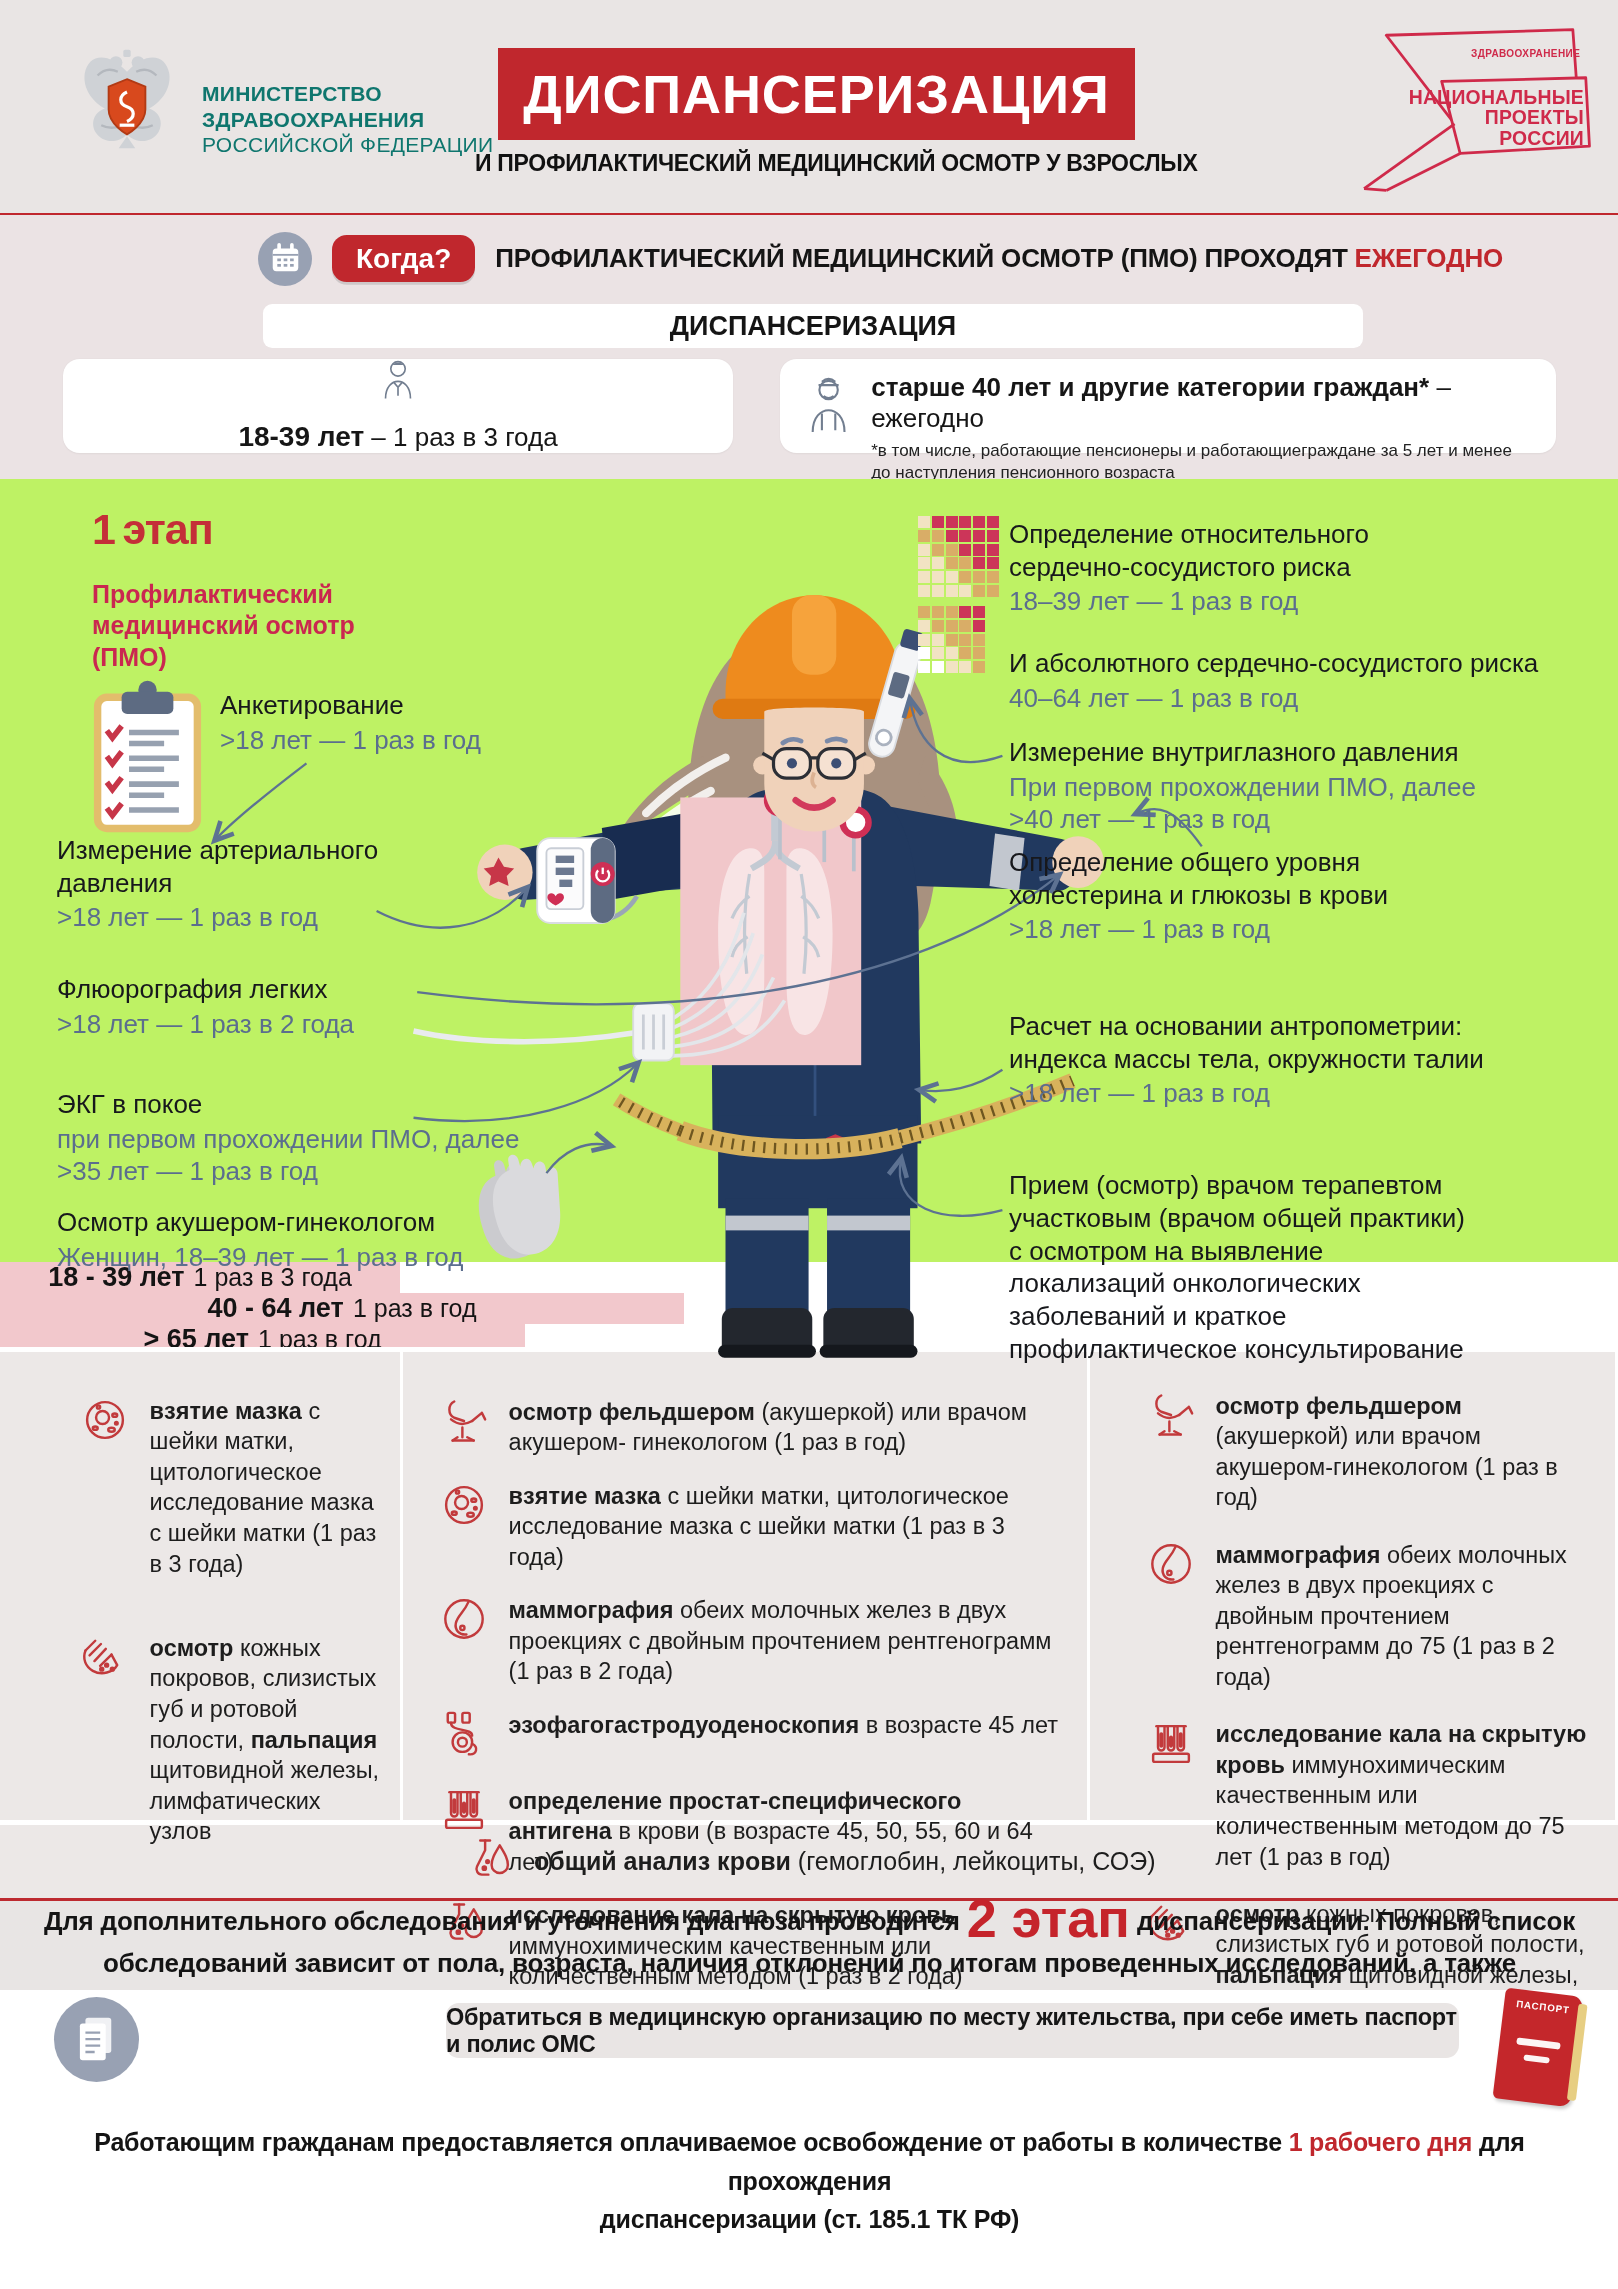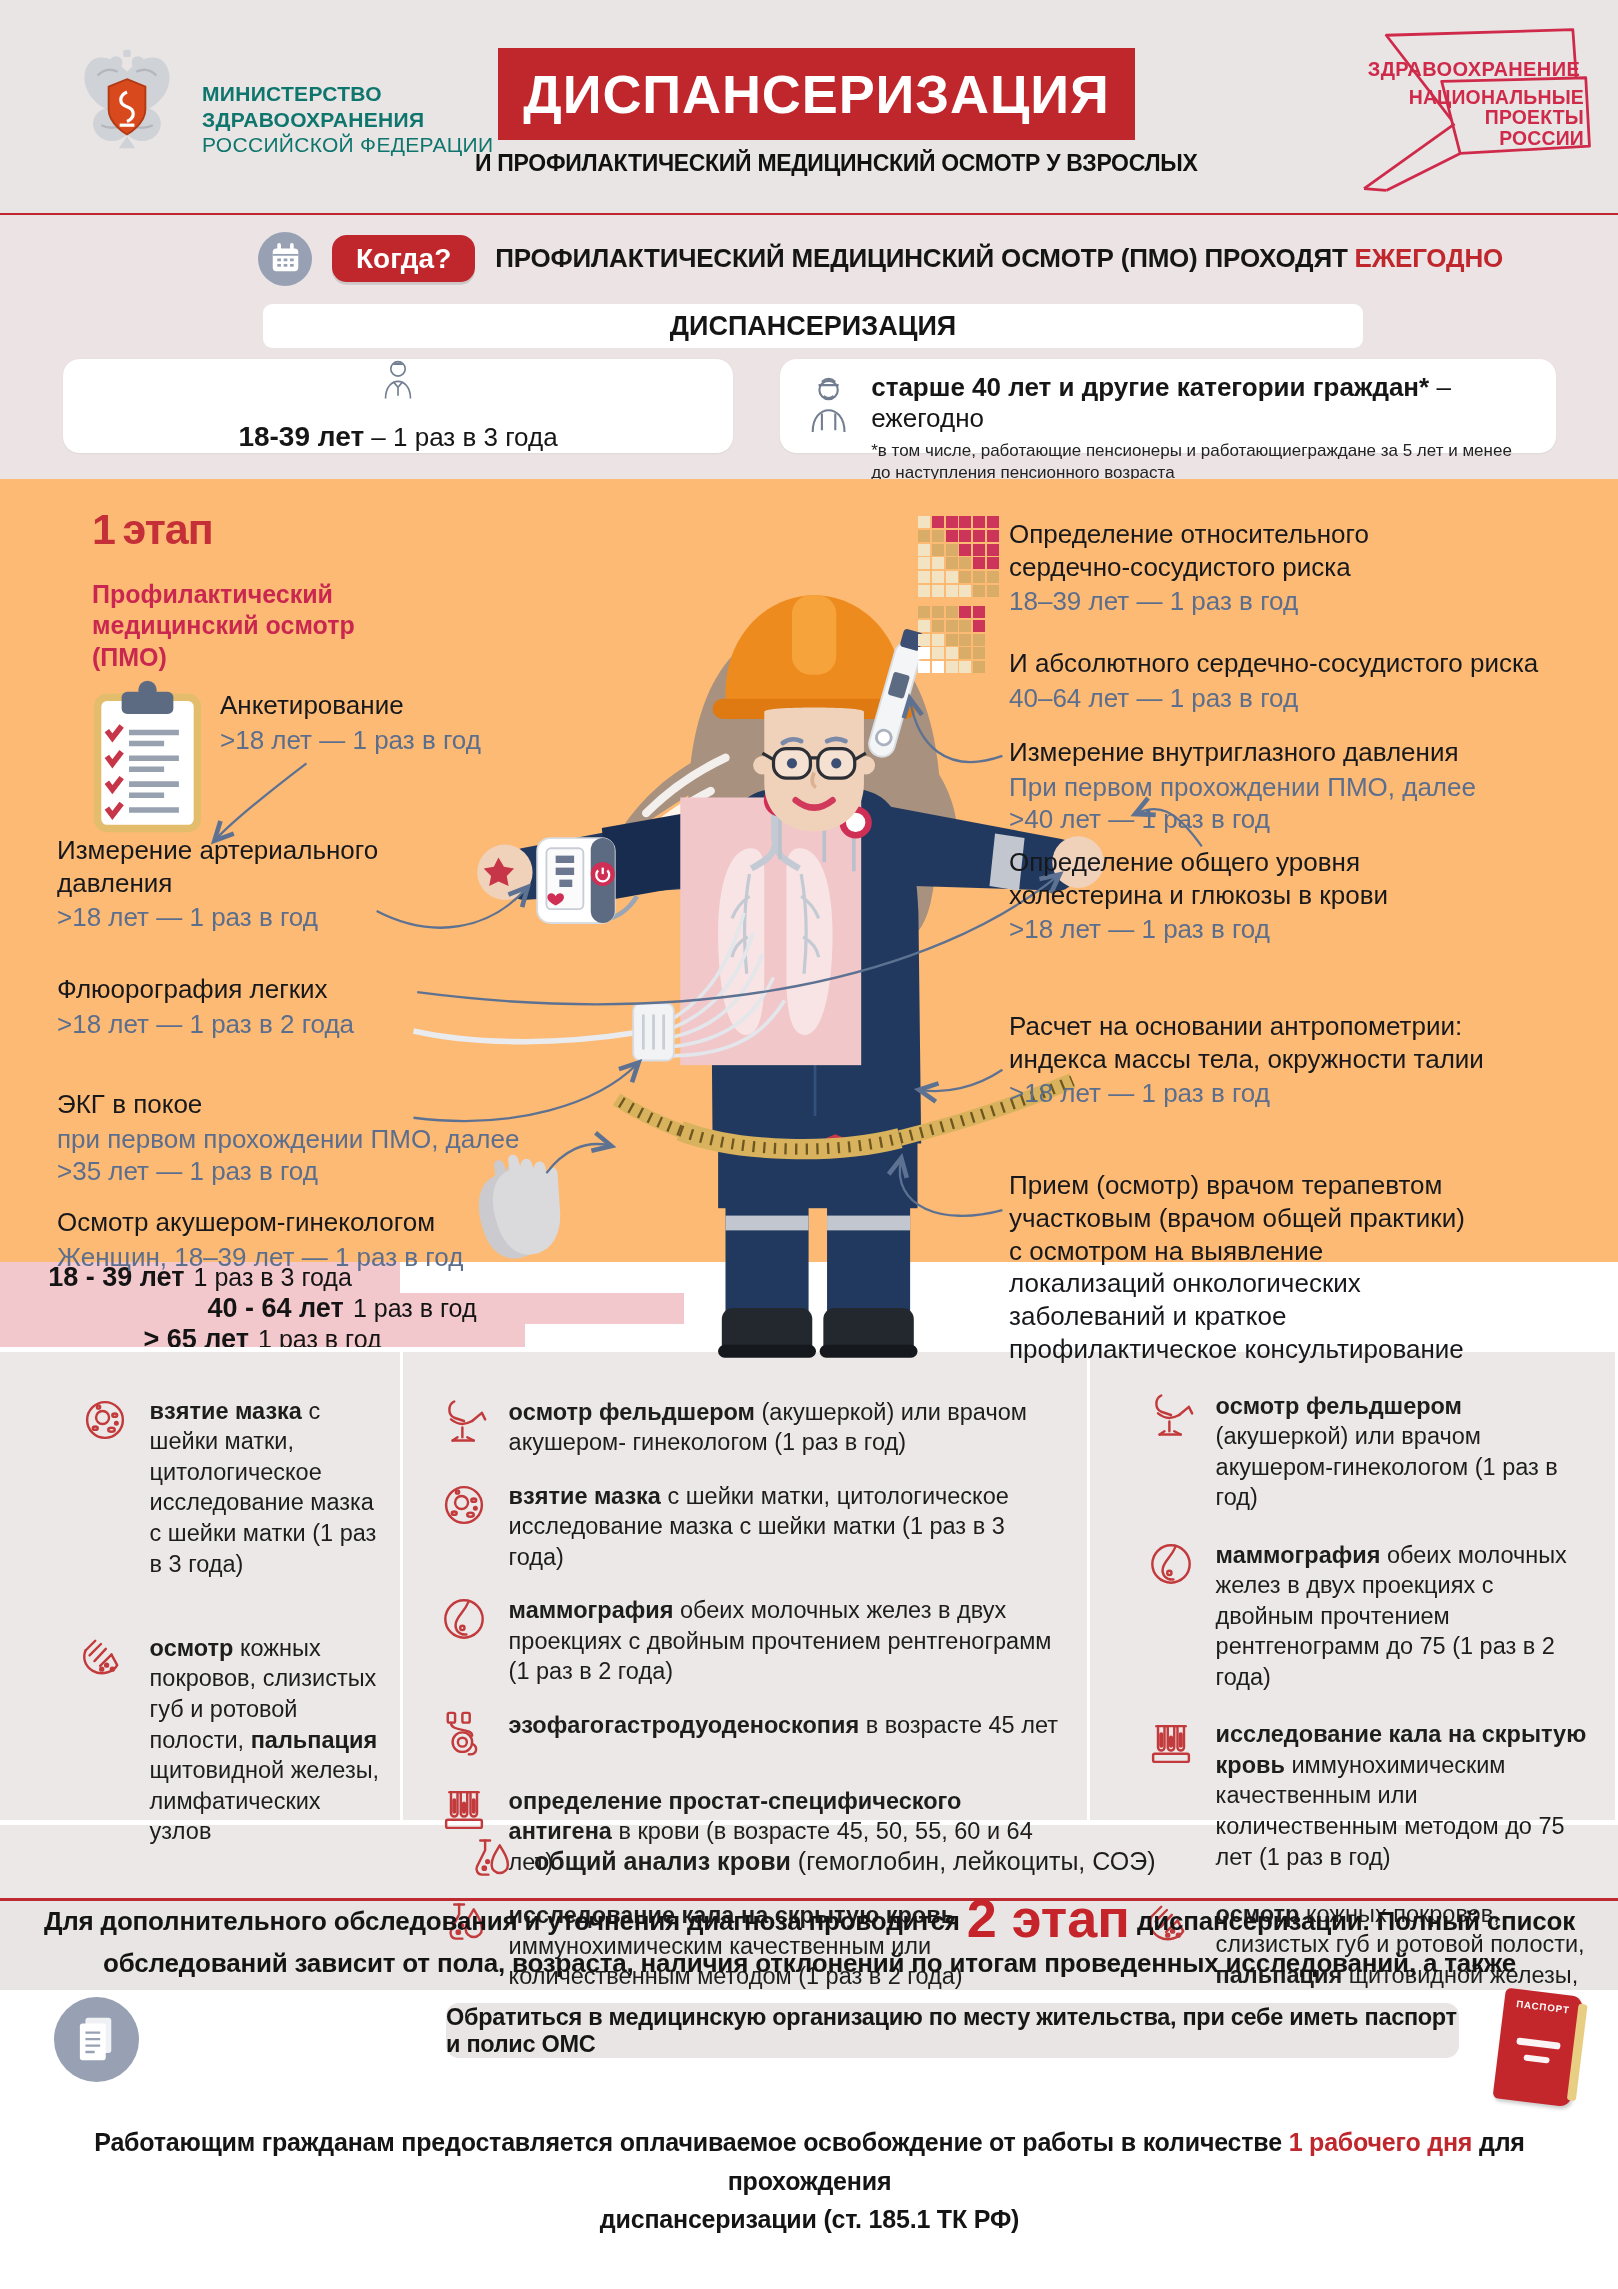--- a/index.html
+++ b/index.html
@@ -8,38 +8,38 @@
   
   .sec-header{height:213px;background:#e9e5e4;border-bottom:2.8px solid #c0272d;position:relative;}
   .emblem{position:absolute;left:81px;top:44px;}
   .ministry{position:absolute;left:202px;top:81px;font-size:21px;line-height:1.22;color:#0f766e;letter-spacing:0.3px;}
   .ministry .m1,.ministry .m2{font-weight:bold;}
   .title-box{position:absolute;left:498px;top:48px;width:637px;height:92px;background:#c0272d;display:flex;align-items:center;justify-content:center;}
   .title-box span{color:#fff;font-weight:bold;font-size:54px;letter-spacing:0.9px;}
   .subtitle{position:absolute;left:475px;top:150px;width:683px;text-align:center;font-weight:bold;font-size:23px;color:#111;letter-spacing:-0.3px;white-space:nowrap;}
   .np{position:absolute;left:1353px;top:26px;width:242px;height:170px;}
   .np svg{position:absolute;left:0;top:0;}
-  .np .np-sector{position:absolute;right:14.8px;top:32px;font-size:20px;font-weight:bold;color:#cf2a4a;letter-spacing:0.4px;}
+  .np .np-sector{position:absolute;right:14.8px;top:22px;font-size:10px;font-weight:bold;color:#cf2a4a;letter-spacing:0.4px;}
   .np .np-lines{position:absolute;right:11px;top:61px;text-align:right;font-size:19.4px;font-weight:bold;color:#cf2a4a;line-height:1.05;letter-spacing:0.2px;}
   
   .sec-when{height:264px;background:#ebe3e4;position:relative;}
   .when-row{position:absolute;left:258px;top:16.6px;height:54px;display:flex;align-items:center;gap:20px;}
   .cal-circle{width:54px;height:54px;border-radius:50%;background:#98a1b3;display:flex;align-items:center;justify-content:center;}
   .when-btn{background:#c0272d;color:#fff;font-weight:bold;font-size:28px;padding:7.4px 24px;border-radius:14.8px;box-shadow:0 2.8px 0 rgba(0,0,0,.12);}
   .when-text{font-weight:bold;font-size:26px;color:#151515;letter-spacing:-0.2px;}
   .when-text .hl{color:#c0272d;}
   .disp-bar{position:absolute;left:263px;top:89px;width:1100px;height:44px;background:#fff;border-radius:9.2px;display:flex;align-items:center;justify-content:center;font-weight:bold;font-size:27px;color:#151515;}
   .age-box{position:absolute;top:144px;height:94px;background:#fff;border-radius:16.6px;box-shadow:0 0.9px 1.8px rgba(0,0,0,.05);display:flex;align-items:center;gap:20px;padding:0 26px;box-sizing:border-box;}
   .age-box.b1{left:63px;width:670px;flex-direction:column;}
   .age-box.b2{left:780px;width:776px;align-items:flex-start;padding-top:13px;}
   .age-line{font-size:26px;color:#161616;}
   .age-line .b{font-size:28px;}
   .age-note{font-size:17px;color:#222;line-height:1.3;margin-top:5.5px;}
   
-  .sec-stage1{height:783px;background:#fdba74;position:relative;}
+  .sec-stage1{height:783px;background:#bef264;position:relative;}
   .overlay{position:absolute;left:0;top:0;pointer-events:none;}
   .stage-title{position:absolute;left:92px;top:26px;font-size:43px;font-weight:bold;color:#c42f38;letter-spacing:-0.9px;}
   .stage-title .w{margin-left:7.4px;}
   .pmo-heading{position:absolute;left:92px;top:100px;width:318px;font-size:25px;font-weight:bold;color:#ca2750;line-height:1.25;}
   .item{position:absolute;}
   .item .t{font-size:26px;color:#17181c;line-height:1.26;white-space:pre-line;}
   .item .s{font-size:26px;color:#5b6e8e;line-height:1.26;white-space:pre-line;margin-top:1.8px;}
   .clipboard{position:absolute;left:92px;top:198px;}
   .risk-grid{position:absolute;display:grid;gap:1.8px;}
   .risk-grid i{width:12px;height:12px;display:block;}

